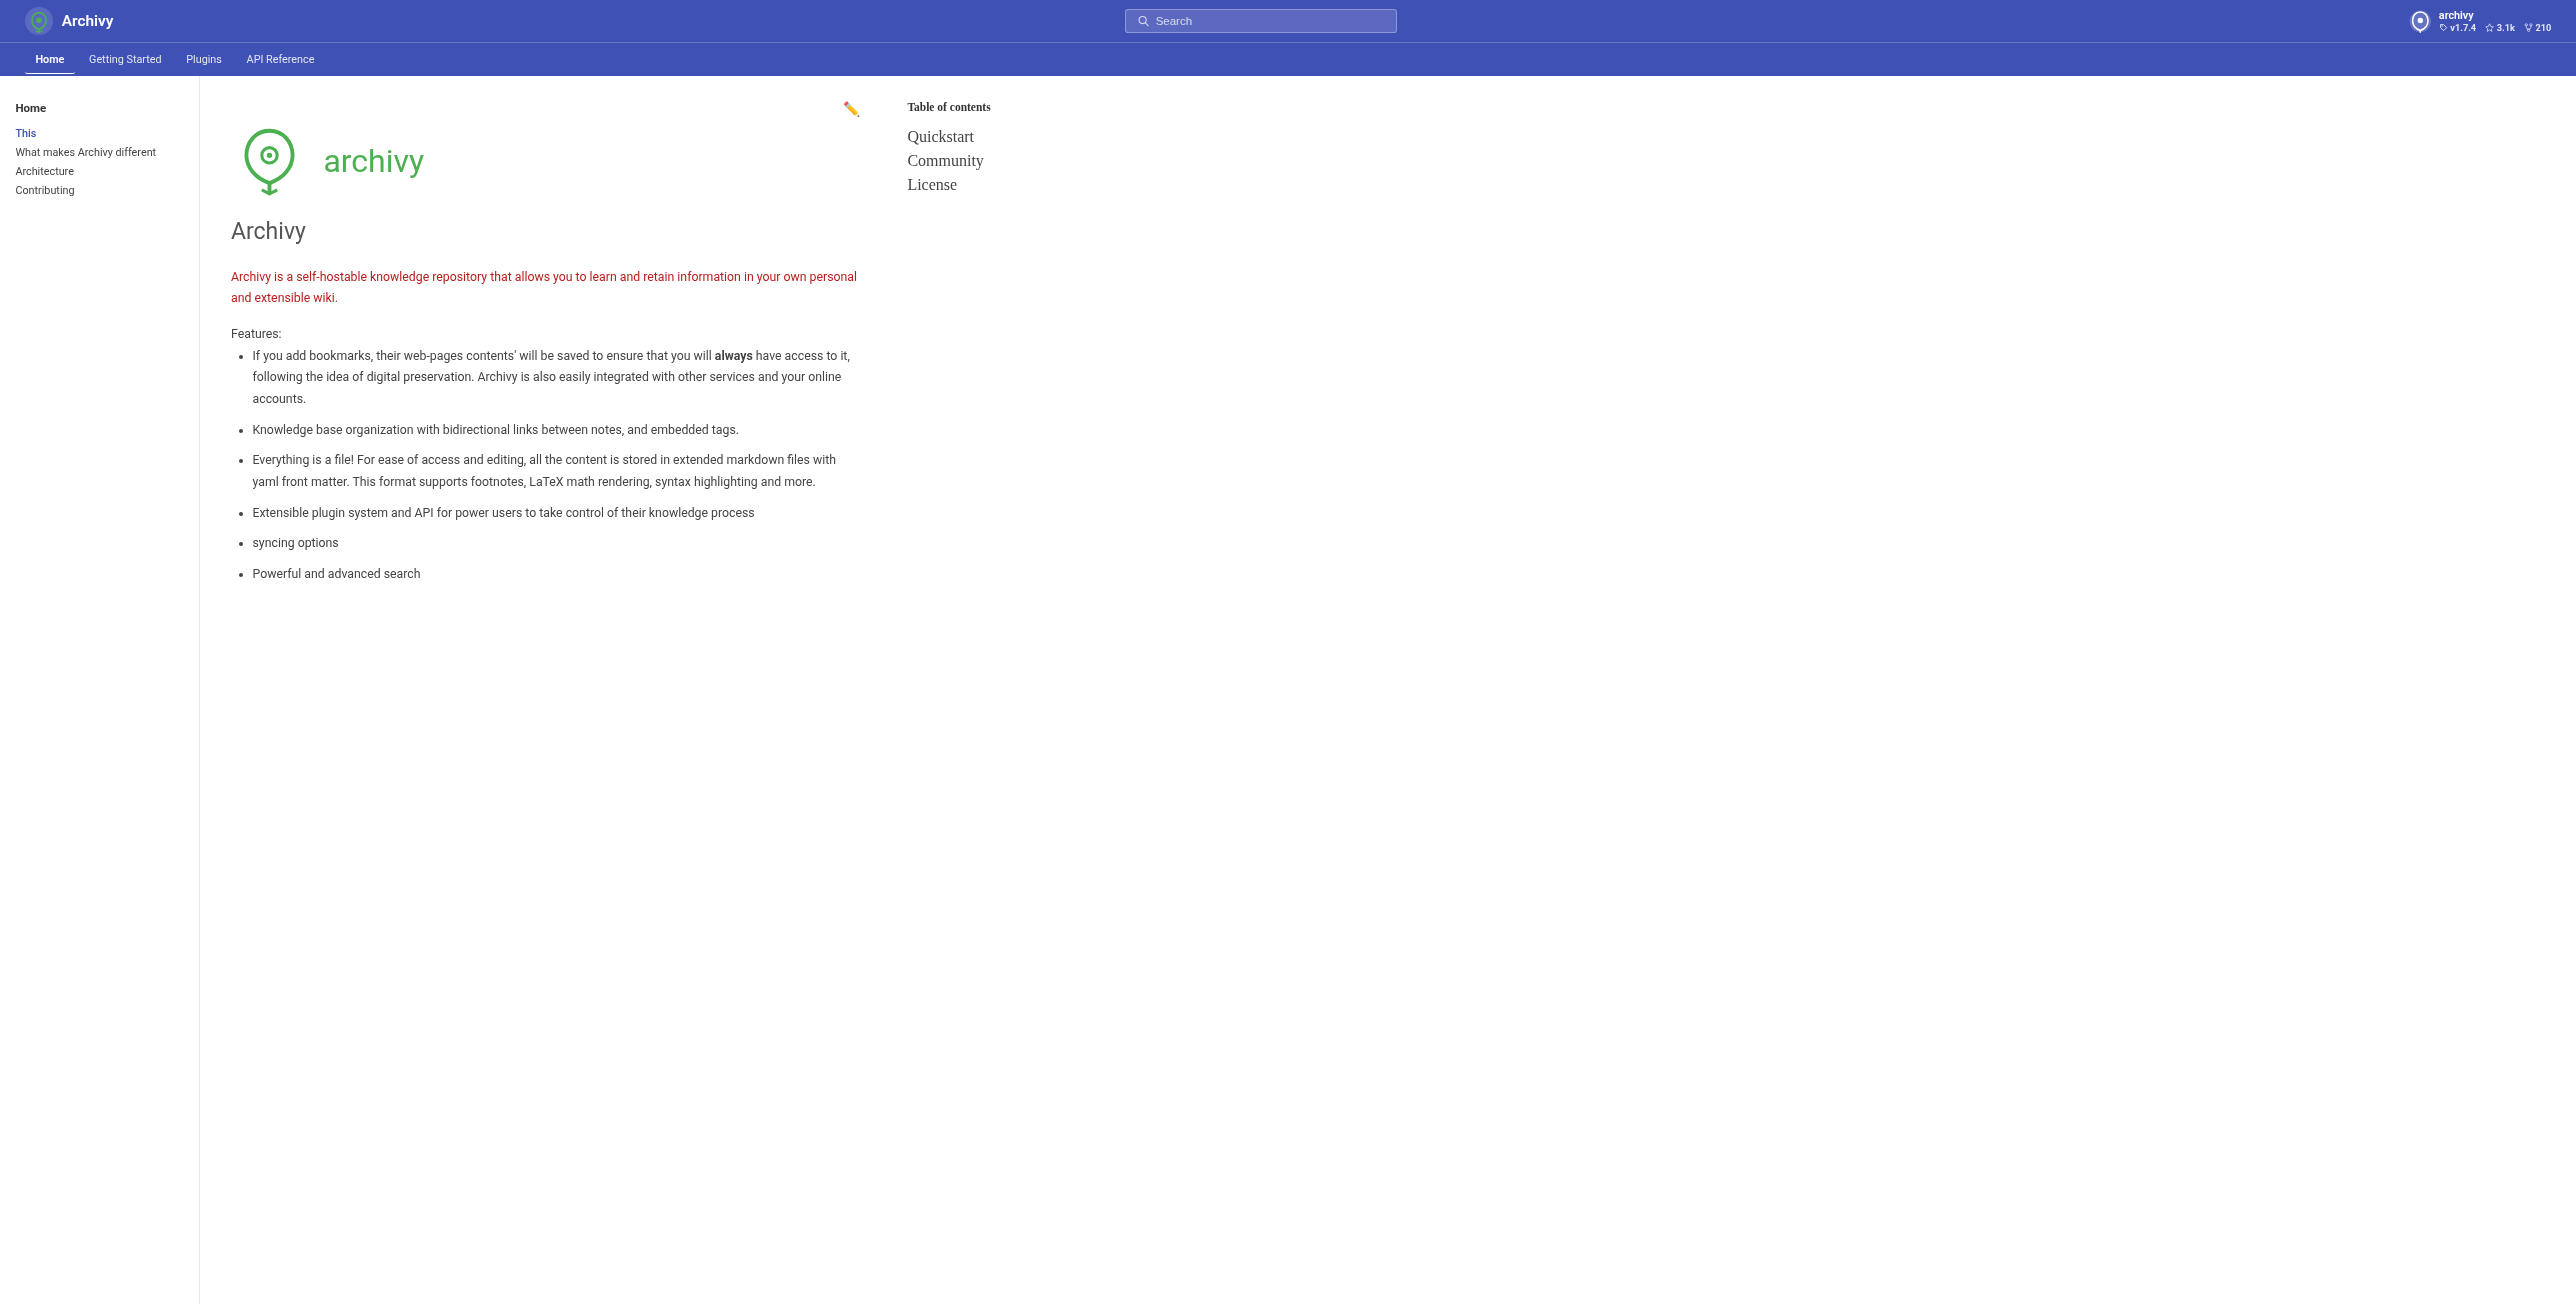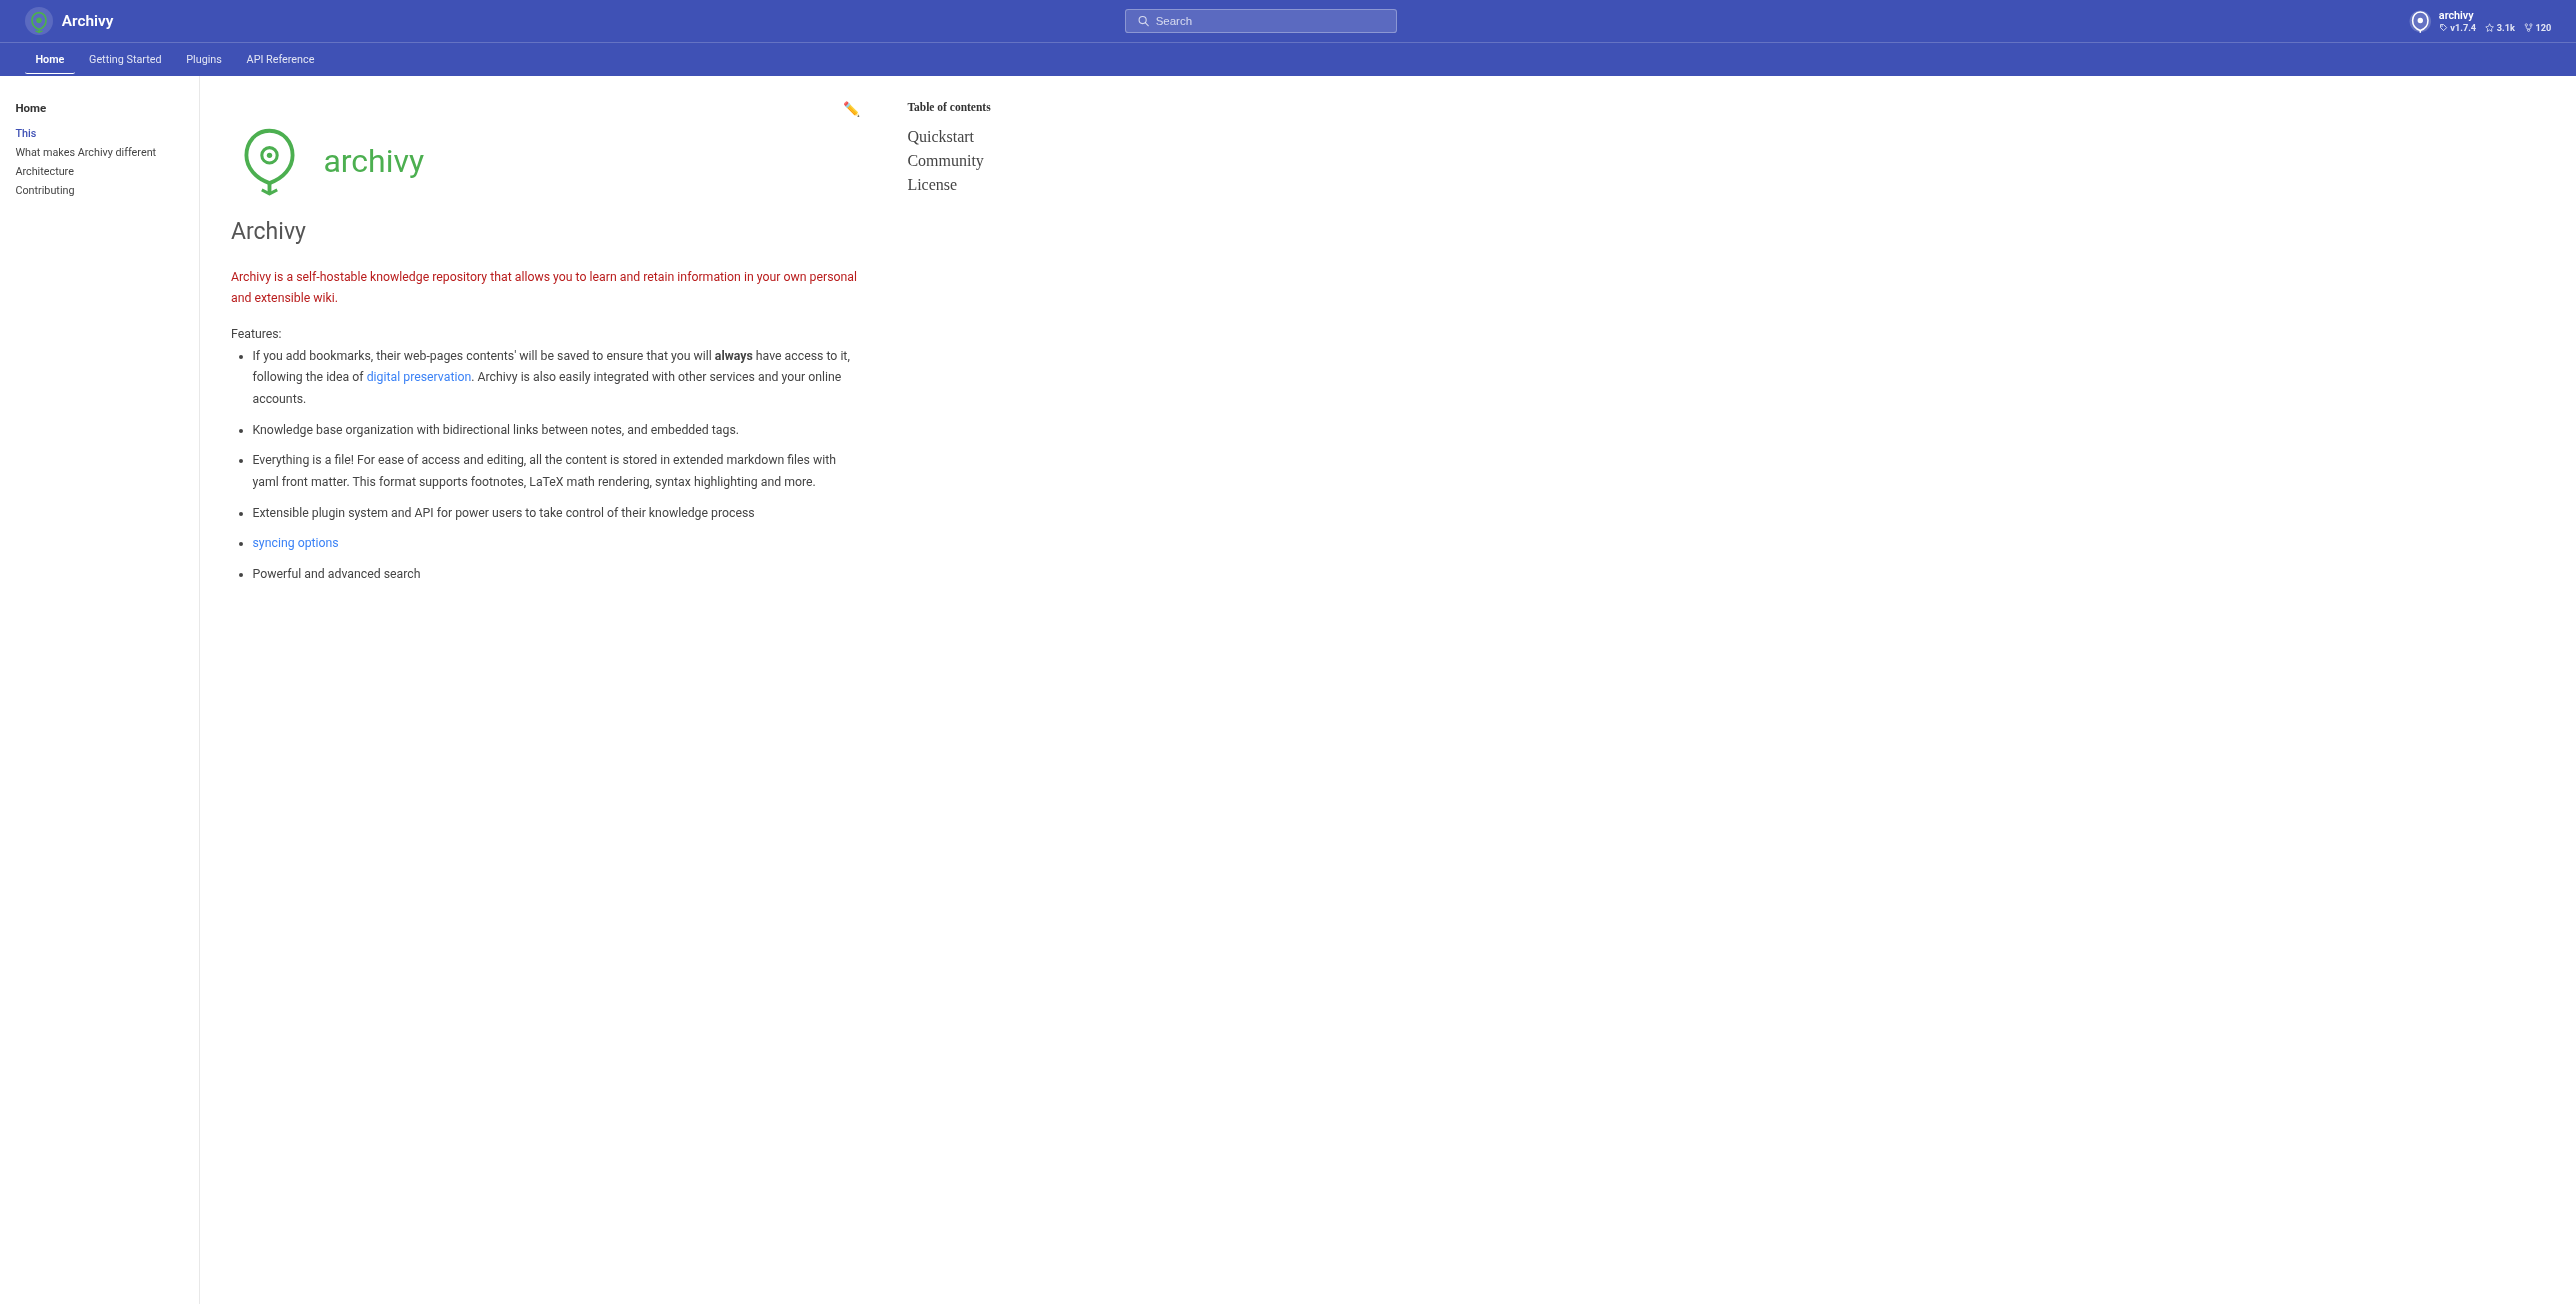--- a/index.html
+++ b/index.html
@@ -174,21 +174,21 @@
       list-style: disc;
       padding-left: 21.5px;
     }
     .features-list li {
       font-size: 12.3px;
       line-height: 1.75;
       color: #444;
       margin-bottom: 9.2px;
     }
     .features-list li a {
-      color: #3b82f6;
+      color: #404040;
       text-decoration: none;
     }
 
     
     .toc-sidebar {
       width: 169px;
       flex-shrink: 0;
       padding: 24.6px 15.4px;
       font-family: Liberation Serif, serif;
     }
@@ -265,21 +265,21 @@
           <span>3.1k</span>
         </span>
         <span>
           <svg width="9.2" height="9.2" viewBox="0 0 12 12" fill="none">
             <circle cx="3" cy="2.5" r="1.5" stroke="rgba(255,255,255,0.85)" stroke-width="1" fill="none"></circle>
             <circle cx="9" cy="2.5" r="1.5" stroke="rgba(255,255,255,0.85)" stroke-width="1" fill="none"></circle>
             <circle cx="6" cy="9.5" r="1.5" stroke="rgba(255,255,255,0.85)" stroke-width="1" fill="none"></circle>
             <path d="M3 4 L3 6 Q3 8 6 8" stroke="rgba(255,255,255,0.85)" stroke-width="1" fill="none"></path>
             <path d="M9 4 L9 6 Q9 8 6 8" stroke="rgba(255,255,255,0.85)" stroke-width="1" fill="none"></path>
           </svg>
-          <span>120</span>
+          <span>210</span>
         </span>
       </div>
     </div>
   </div>
 </header>
 
 <nav class="nav-bar">
   <a class="nav-item active">Home</a>
   <a class="nav-item">Getting Started</a>
   <a class="nav-item">Plugins</a>

